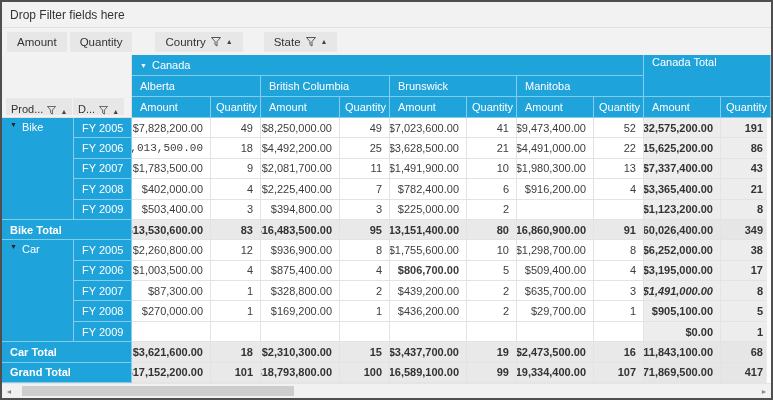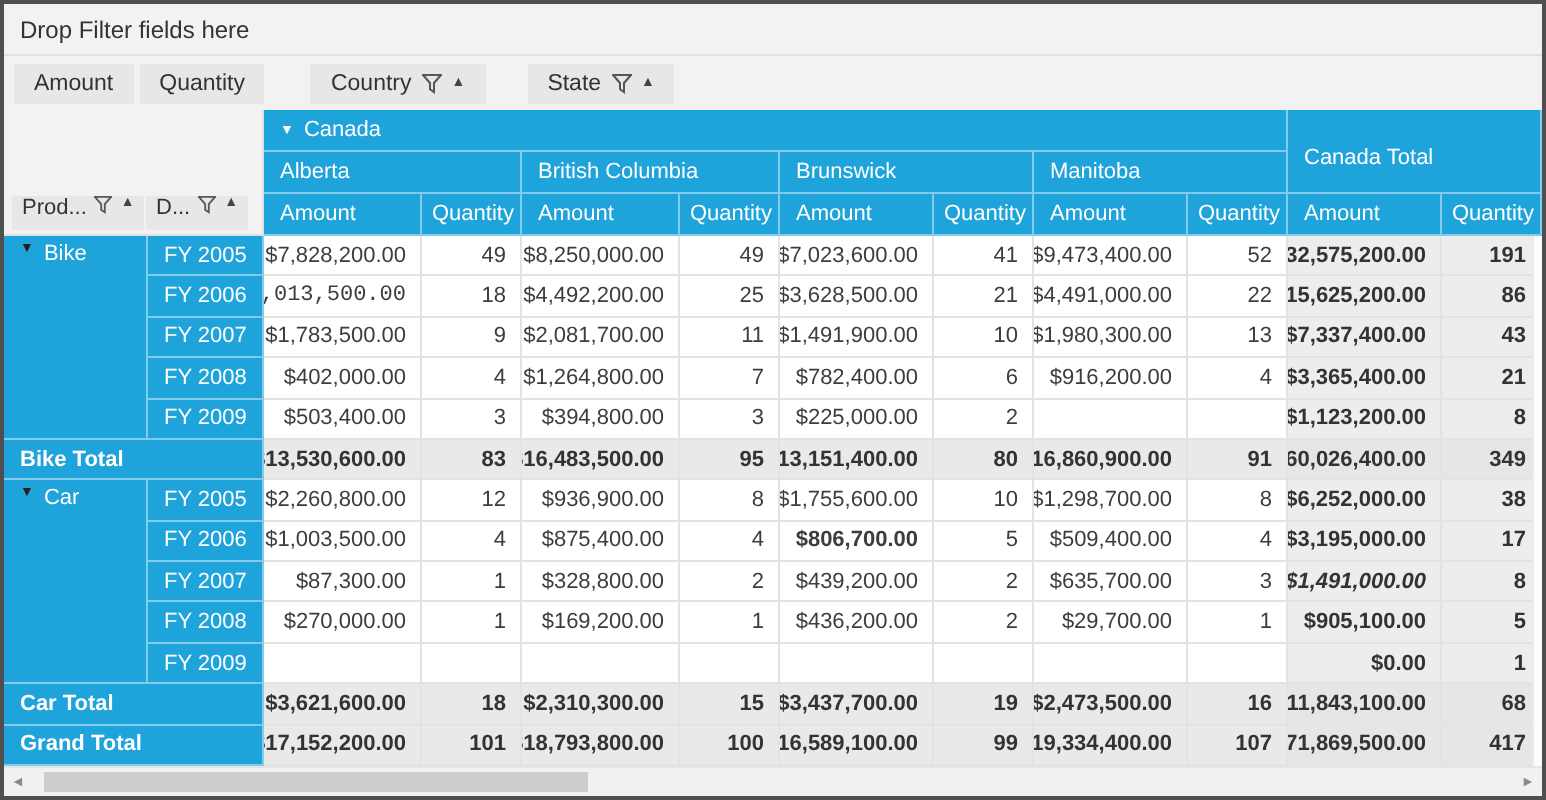--- a/index.html
+++ b/index.html
@@ -20,24 +20,24 @@
     padding:0 10px;font-size:11.5px;color:#333;margin-right:3px;cursor:default;gap:5px;}
   .fbtn .sort{font-size:7px;color:#444;line-height:1;}
   .spacer23{width:20px;}
   .spacer18{width:18px;}
   
   .phead{display:grid;grid-template-columns:var(--cols);grid-template-rows:21px 21px 21px;}
   .hc{background:var(--blue);color:#fff;font-size:11px;display:flex;align-items:center;
       padding-left:8px;border-right:1px solid rgba(255,255,255,.45);
       border-bottom:1px solid rgba(255,255,255,.45);overflow:hidden;white-space:nowrap;}
   .hc.qtyh{padding-left:5px;}
-  .hc.toph{align-items:flex-start;padding-top:18px;}
+  .hc.toph{align-items:flex-start;padding-top:1px;}
   .corner{grid-column:1 / span 2;grid-row:1 / span 3;background:#f2f2f2;position:relative;
       border-right:1px solid #e0e0e0;border-bottom:1px solid #e0e0e0;}
-  .pbtn{height:17px;background:#e7e7e7;display:inline-flex;align-items:flex-start;
+  .pbtn{height:17px;background:#e7e7e7;display:inline-flex;align-items:flex-end;
       padding:0 5px;font-size:11px;color:#333;gap:4px;position:absolute;bottom:2px;}
   .pbtn .sort{font-size:7px;color:#444;line-height:1;}
   .exp{font-size:7px;margin-right:5px;line-height:1;}
   .exp.dark{color:#222;}
   .exp.light{color:#fff;}
   
   .pbody{display:grid;grid-template-columns:var(--cols);grid-template-rows:repeat(13,1fr);flex:1;}
   .bc{display:flex;align-items:center;font-size:11px;color:#3d3d3d;background:#fff;
       border-right:1px solid #e3e3e3;border-bottom:1px solid #e3e3e3;
       overflow:hidden;white-space:nowrap;}
@@ -161,21 +161,21 @@
       <div class="bc val" style="grid-area: 3 / 6;">11</div>
       <div class="bc val" style="grid-area: 3 / 7;">$1,491,900.00</div>
       <div class="bc val" style="grid-area: 3 / 8;">10</div>
       <div class="bc val" style="grid-area: 3 / 9;">$1,980,300.00</div>
       <div class="bc val" style="grid-area: 3 / 10;">13</div>
       <div class="bc val tcol" style="grid-area: 3 / 11;">$7,337,400.00</div>
       <div class="bc val tcol" style="grid-area: 3 / 12;">43</div>
       <div class="bc fy" style="grid-area: 4 / 2;">FY 2008</div>
       <div class="bc val" style="grid-area: 4 / 3;">$402,000.00</div>
       <div class="bc val" style="grid-area: 4 / 4;">4</div>
-      <div class="bc val" style="grid-area: 4 / 5;">$1,264,800.00</div>
+      <div class="bc val" style="grid-area: 4 / 5;">$2,225,400.00</div>
       <div class="bc val" style="grid-area: 4 / 6;">7</div>
       <div class="bc val" style="grid-area: 4 / 7;">$782,400.00</div>
       <div class="bc val" style="grid-area: 4 / 8;">6</div>
       <div class="bc val" style="grid-area: 4 / 9;">$916,200.00</div>
       <div class="bc val" style="grid-area: 4 / 10;">4</div>
       <div class="bc val tcol" style="grid-area: 4 / 11;">$3,365,400.00</div>
       <div class="bc val tcol" style="grid-area: 4 / 12;">21</div>
       <div class="bc fy" style="grid-area: 5 / 2;">FY 2009</div>
       <div class="bc val" style="grid-area: 5 / 3;">$503,400.00</div>
       <div class="bc val" style="grid-area: 5 / 4;">3</div>

